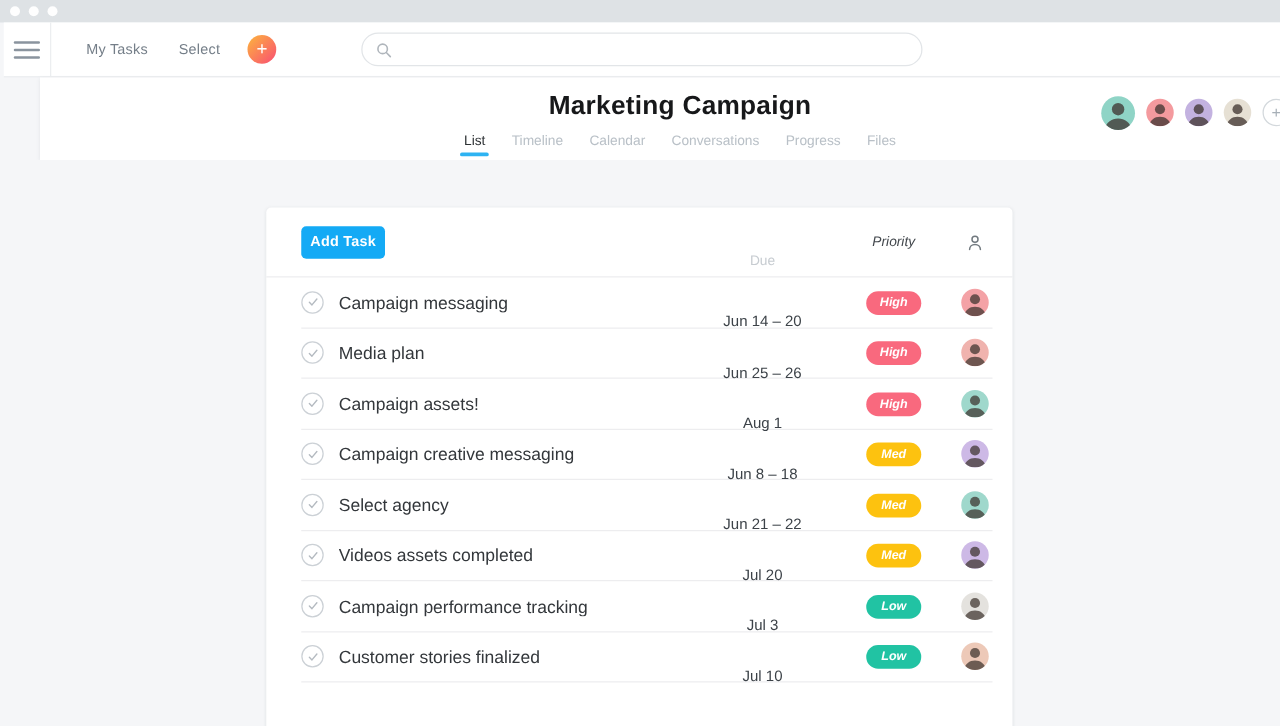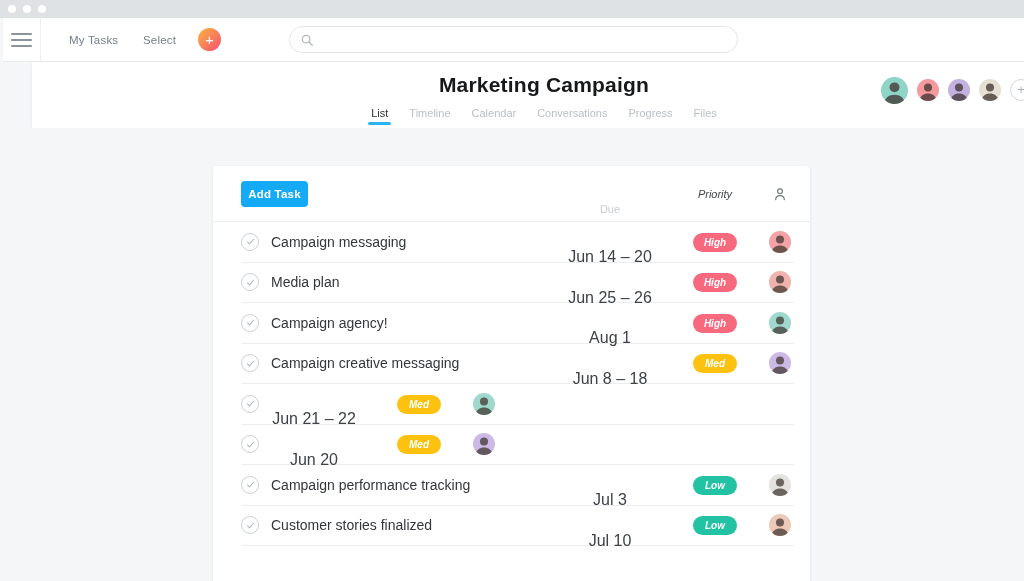--- a/index.html
+++ b/index.html
@@ -74,21 +74,21 @@
   .hdr-due { font-size:11px; color:#c7ccd1; }
   .hdr-priority { font-size:11px; color:#42474c; font-weight:500; }
 
   .task-row { display:flex; align-items:center; height:40.5px;
     margin:0 16px 0 28px; border-bottom:1px solid #ededef; cursor:pointer; }
   .check { width:18px; height:18px; border:1px solid #ccd1d6; border-radius:50%;
     display:flex; align-items:center; justify-content:center; flex:0 0 auto; cursor:pointer; }
   .check svg { display:block; }
   .task-name { flex:1; font-size:14px; color:#33373b; margin-left:12px;
     white-space:nowrap; overflow:hidden; }
-  .due-text { font-size:16px; color:#3c4248; }
+  .due-text { font-size:12px; color:#3c4248; }
   .pill { display:inline-block; min-width:44px; padding:4px 8px; border-radius:10px;
     color:#fff; font-size:10px; font-weight:700; text-align:center; cursor:pointer; }
   .row-avatar { width:22px; height:22px; border-radius:50%; overflow:hidden; cursor:pointer; }
 
   .avatar-fill { width:100%; height:100%; display:block; }
 </style>
 </head>
 <body>
 
 <div class="titlebar">
@@ -210,21 +210,21 @@
    </svg>
             </span>
      </span>
         </div>
         <div class="task-row">
           <span class="check">
        <svg width="9" height="9" viewBox="0 0 24 24" fill="none" stroke="#b4bac0" stroke-width="3" stroke-linecap="round" stroke-linejoin="round">
          <polyline points="4,13 9.5,18.5 20,6"></polyline>
        </svg>
      </span>
-     <span class="task-name">Campaign agency!</span>
+     <span class="task-name">Campaign assets!</span>
      <span class="col-due due-text">Aug 1</span>
      <span class="col-priority">
        <span class="pill" style="background:#f9697e">High</span>
      </span>
      <span class="col-assignee">
        <span class="row-avatar" style="background:#9fd8cc">
               <svg class="avatar-fill" viewBox="0 0 24 24">
      <circle cx="12" cy="9.2" r="4.4" fill="rgba(60,50,45,.72)"></circle>
      <path d="M2.5 24c.6-5.4 4.8-8.2 9.5-8.2s8.9 2.8 9.5 8.2z" fill="rgba(60,50,45,.72)"></path>
    </svg>
@@ -250,40 +250,42 @@
    </svg>
             </span>
      </span>
         </div>
         <div class="task-row">
           <span class="check">
        <svg width="9" height="9" viewBox="0 0 24 24" fill="none" stroke="#b4bac0" stroke-width="3" stroke-linecap="round" stroke-linejoin="round">
          <polyline points="4,13 9.5,18.5 20,6"></polyline>
        </svg>
      </span>
+     <span class="task-name">Select agency</span>
      <span class="col-due due-text">Jun 21 – 22</span>
      <span class="col-priority">
        <span class="pill" style="background:#fdc20f">Med</span>
      </span>
      <span class="col-assignee">
        <span class="row-avatar" style="background:#9fd8cc">
               <svg class="avatar-fill" viewBox="0 0 24 24">
      <circle cx="12" cy="9.2" r="4.4" fill="rgba(60,50,45,.72)"></circle>
      <path d="M2.5 24c.6-5.4 4.8-8.2 9.5-8.2s8.9 2.8 9.5 8.2z" fill="rgba(60,50,45,.72)"></path>
    </svg>
             </span>
      </span>
         </div>
         <div class="task-row">
           <span class="check">
        <svg width="9" height="9" viewBox="0 0 24 24" fill="none" stroke="#b4bac0" stroke-width="3" stroke-linecap="round" stroke-linejoin="round">
          <polyline points="4,13 9.5,18.5 20,6"></polyline>
        </svg>
      </span>
-     <span class="col-due due-text">Jun 20</span>
+     <span class="task-name">Videos assets completed</span>
+     <span class="col-due due-text">Jul 20</span>
      <span class="col-priority">
        <span class="pill" style="background:#fdc20f">Med</span>
      </span>
      <span class="col-assignee">
        <span class="row-avatar" style="background:#cdb9e6">
               <svg class="avatar-fill" viewBox="0 0 24 24">
      <circle cx="12" cy="9.2" r="4.4" fill="rgba(60,50,45,.72)"></circle>
      <path d="M2.5 24c.6-5.4 4.8-8.2 9.5-8.2s8.9 2.8 9.5 8.2z" fill="rgba(60,50,45,.72)"></path>
    </svg>
             </span>

